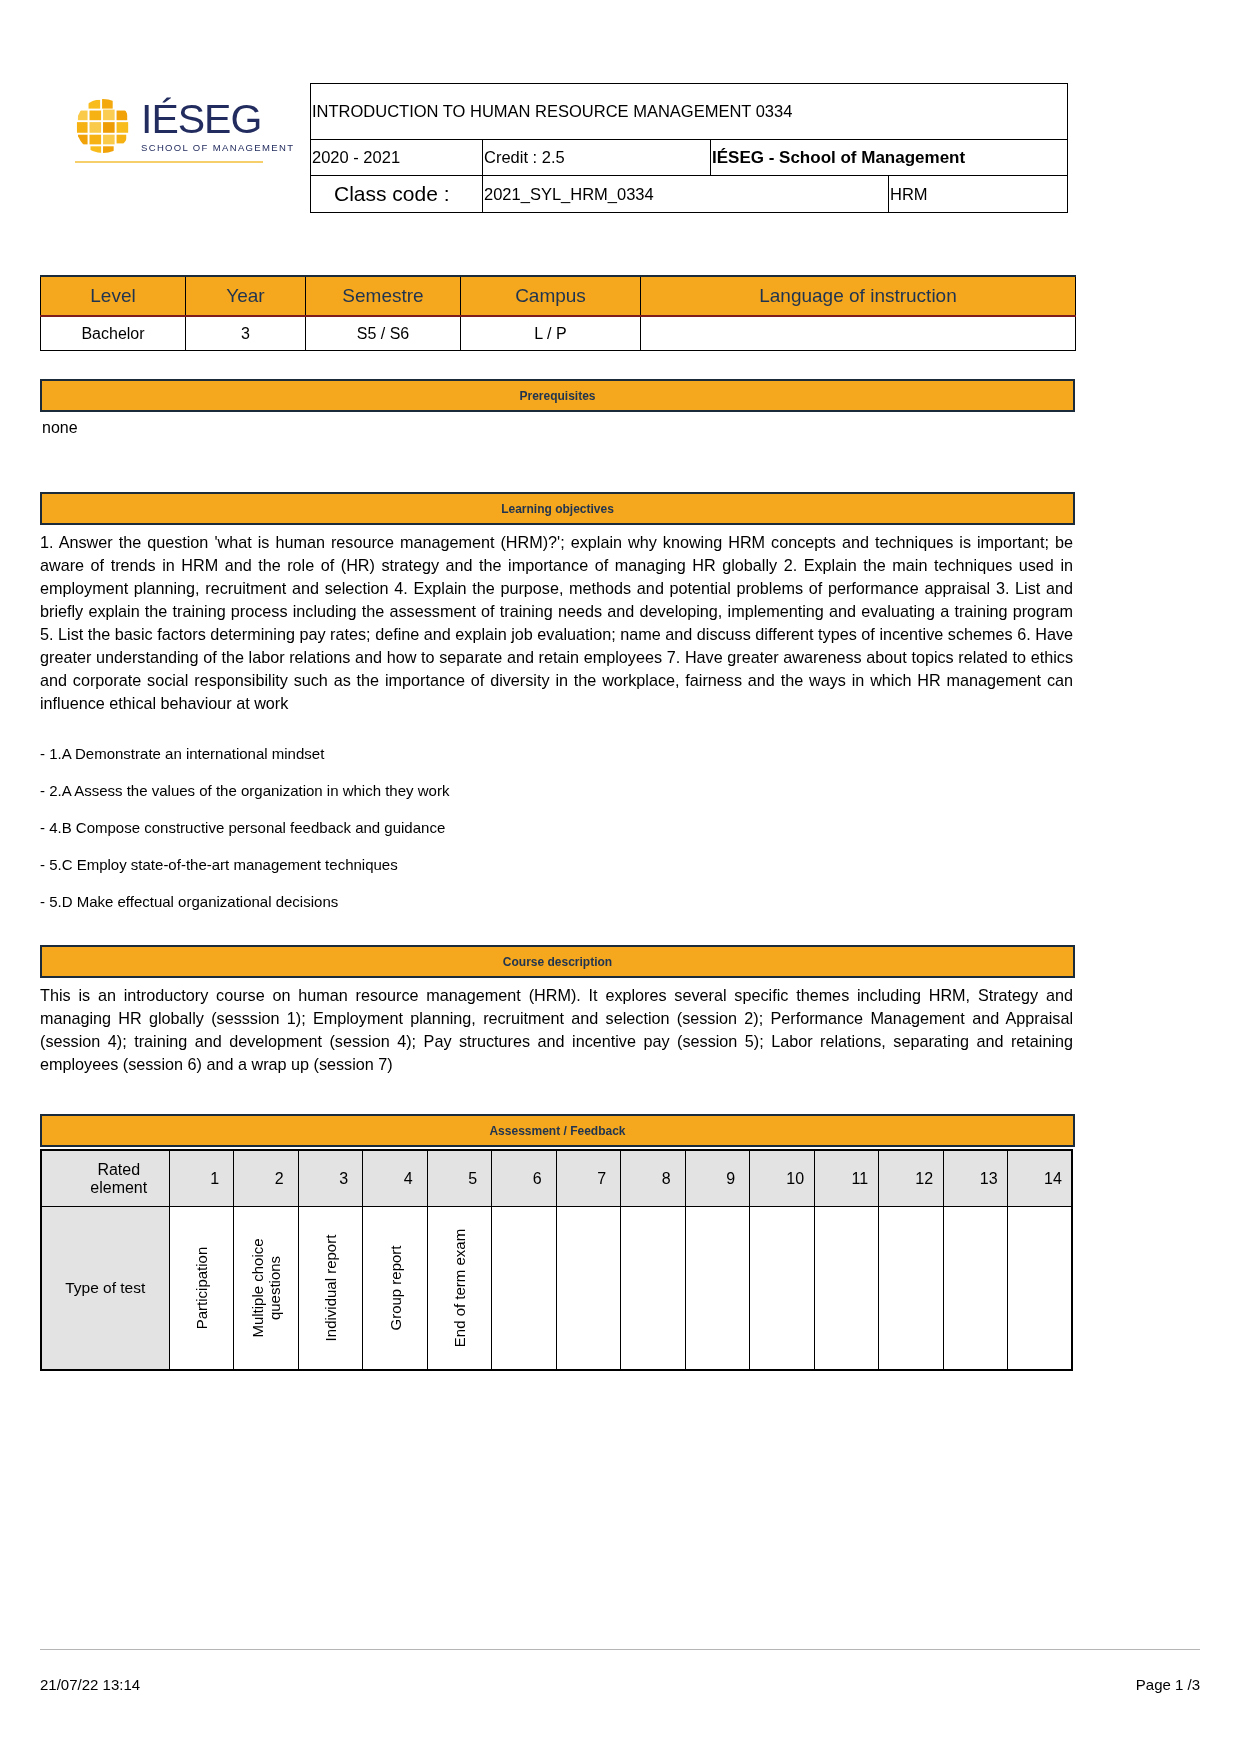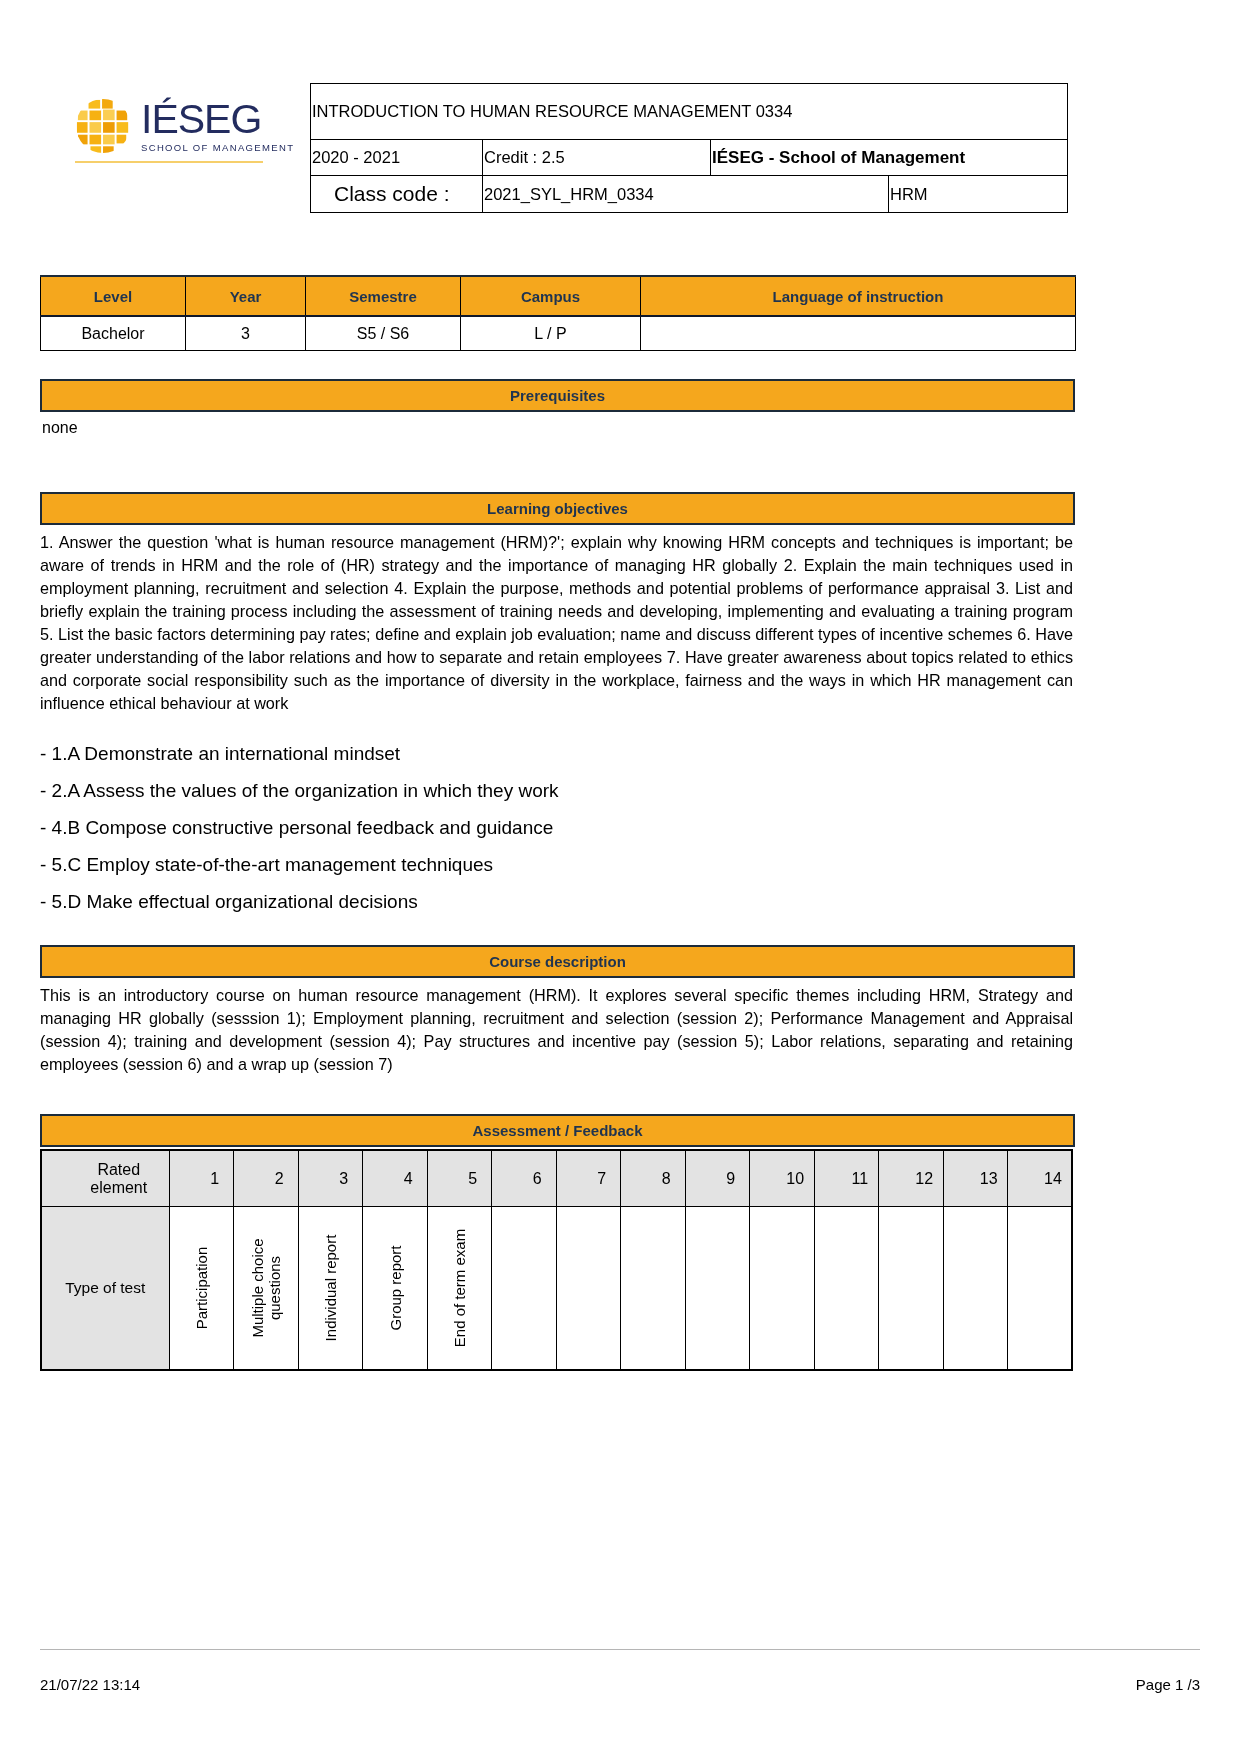--- a/index.html
+++ b/index.html
@@ -27,39 +27,39 @@
   .hdr-school{font-weight:bold;font-size:17px;}
   .hdr-r3{height:37px;font-size:16.5px;}
   .classcode-label{text-align:left !important;font-size:21px;padding-left:23px;}
 
   
   .banner{
     margin:0 0 0 40px;width:1031px;height:29px;
     background:var(--accent-orange,#F5A71D);
     border:2px solid #1C2B3A;
     display:flex;align-items:center;justify-content:center;
-    font-size:15px;font-weight:bold;color:var(--heading-navy,#1F3450);
+    font-size:12px;font-weight:bold;color:var(--heading-navy,#1F3450);
   }
 
   .info{margin:60px 0 0 40px;width:1035px;table-layout:fixed;}
   .info td,.info th{border:1.5px solid #000;text-align:center;vertical-align:middle;}
   .info th{
     height:36px;background:var(--accent-orange,#F5A71D);
-    color:var(--heading-navy,#1F3450);font-size:15px;font-weight:bold;
-    border-top:2.5px solid #1C2B3A;border-bottom:2px solid #0f172a;
+    color:var(--heading-navy,#1F3450);font-size:19px;font-weight:normal;
+    border-top:2.5px solid #1C2B3A;border-bottom:2px solid #7f1d1d;
   }
   .info td{height:31px;font-size:16px;}
 
   .plain{margin:5px 0 0 42px;font-size:16px;line-height:22px;}
 
   .para{
     margin:6px 0 0 40px;width:1033px;font-size:16.2px;line-height:23px;
     text-align:justify;
   }
-  .bullets{margin:28px 0 0 40px;font-size:19px;line-height:22px;}
+  .bullets{margin:28px 0 0 40px;font-size:15px;line-height:22px;}
   .bullets div{margin-bottom:15px;}
 
   .mt-prereq{margin-top:28px;}
   .mt-learning{margin-top:53px;}
   .mt-course{margin-top:32px;}
   .mt-assess{margin-top:38px;}
 
   
   .assess{margin:2px 0 0 40px;width:1031px;table-layout:fixed;border:2px solid #000;}
   .assess td{border:1.5px solid #000;text-align:center;vertical-align:middle;}

